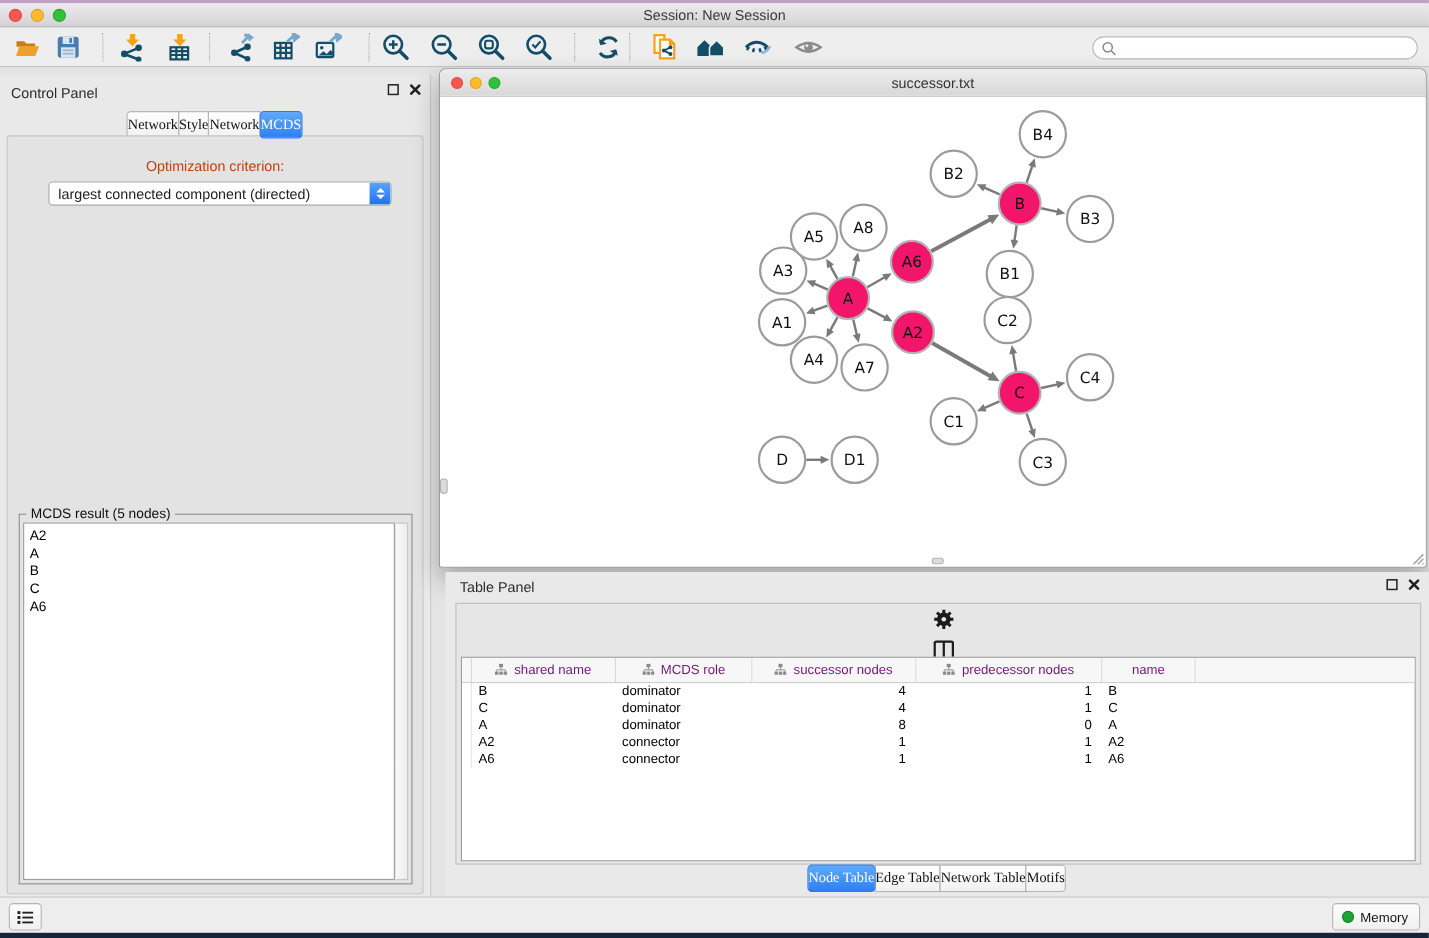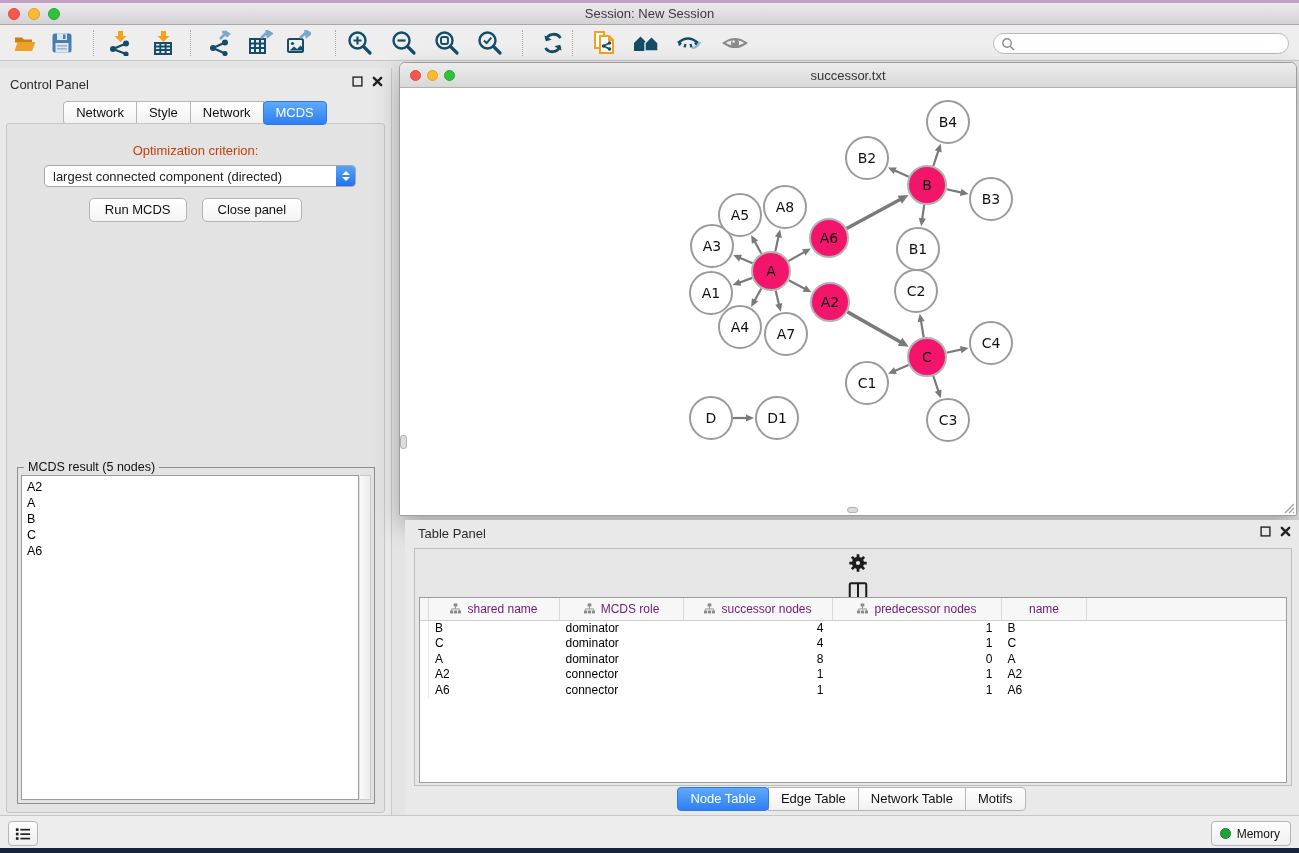--- a/index.html
+++ b/index.html
@@ -32,22 +32,22 @@
     background:#fff; border:1px solid #b9b9b9; border-radius:11px; display:flex; align-items:center; padding-left:7px;
   }
   .search-wrap input { border:none; outline:none; background:transparent; font-size:12px; flex:1; height:17px; font-family:"Liberation Sans",sans-serif; }
   
   .control-panel { position:absolute; left:0; top:68px; width:392px; height:749px; background:#e9e9e9; border-right:1px solid #c9c9c9; }
   .panel-head { position:relative; height:30px; }
   .panel-head .panel-title { position:absolute; left:10px; top:9px; font-size:13px; color:#2b2b2b; }
   .panel-icons { position:absolute; right:8px; top:8px; display:flex; gap:9px; align-items:center; }
   .cp-tabs { position:absolute; left:0; right:0; top:33px; display:flex; justify-content:center; }
   .tab-btn {
-    font-size:13px; padding:3px 12px 4px; background:linear-gradient(180deg,#ffffff,#f1f1f1);
-    border:1px solid #b6b6b6; margin-left:-1px; color:#111; white-space:nowrap;
+    font-size:13px; padding:3px 0 4px; background:linear-gradient(180deg,#ffffff,#f1f1f1);
+    border:1px solid #b6b6b6; margin-left:-1px; color:#111; white-space:nowrap;font-family:Liberation Serif, serif;
   }
   .tab-btn:first-child { border-radius:4px 0 0 4px; }
   .tab-btn:last-child  { border-radius:0 4px 4px 0; }
   .tab-btn.active {
     background:linear-gradient(180deg,#5ea9fb,#2e7ff2); color:#fff; border-color:#2e78ea; border-radius:4px; position:relative; z-index:2;
   }
   .cp-content {
     position:absolute; left:6px; right:6px; top:55px; bottom:4px;
     background:#e3e3e3; border:1px solid #c6c6c6; border-radius:3px;
   }
@@ -300,24 +300,20 @@
         <button class="tab-btn active">MCDS</button>
       </div>
     <div class="cp-content">
       <div class="opt-label">Optimization criterion:</div>
       <div class="combo">
         <span class="combo-text">largest connected component (directed)</span>
         <span class="stepper">
             <span class="chev up"></span>
             <span class="chev dn"></span>
           </span>
-      </div>
-      <div class="btn-row">
-        <button class="push-btn">Run MCDS</button>
-        <button class="push-btn">Close panel</button>
       </div>
       <div class="result-group">
         <span class="result-title">MCDS result (5 nodes)</span>
         <div class="result-list" id="result-list">
             <div>A2</div>
             <div>A</div>
             <div>B</div>
             <div>C</div>
             <div>A6</div>
           </div>

